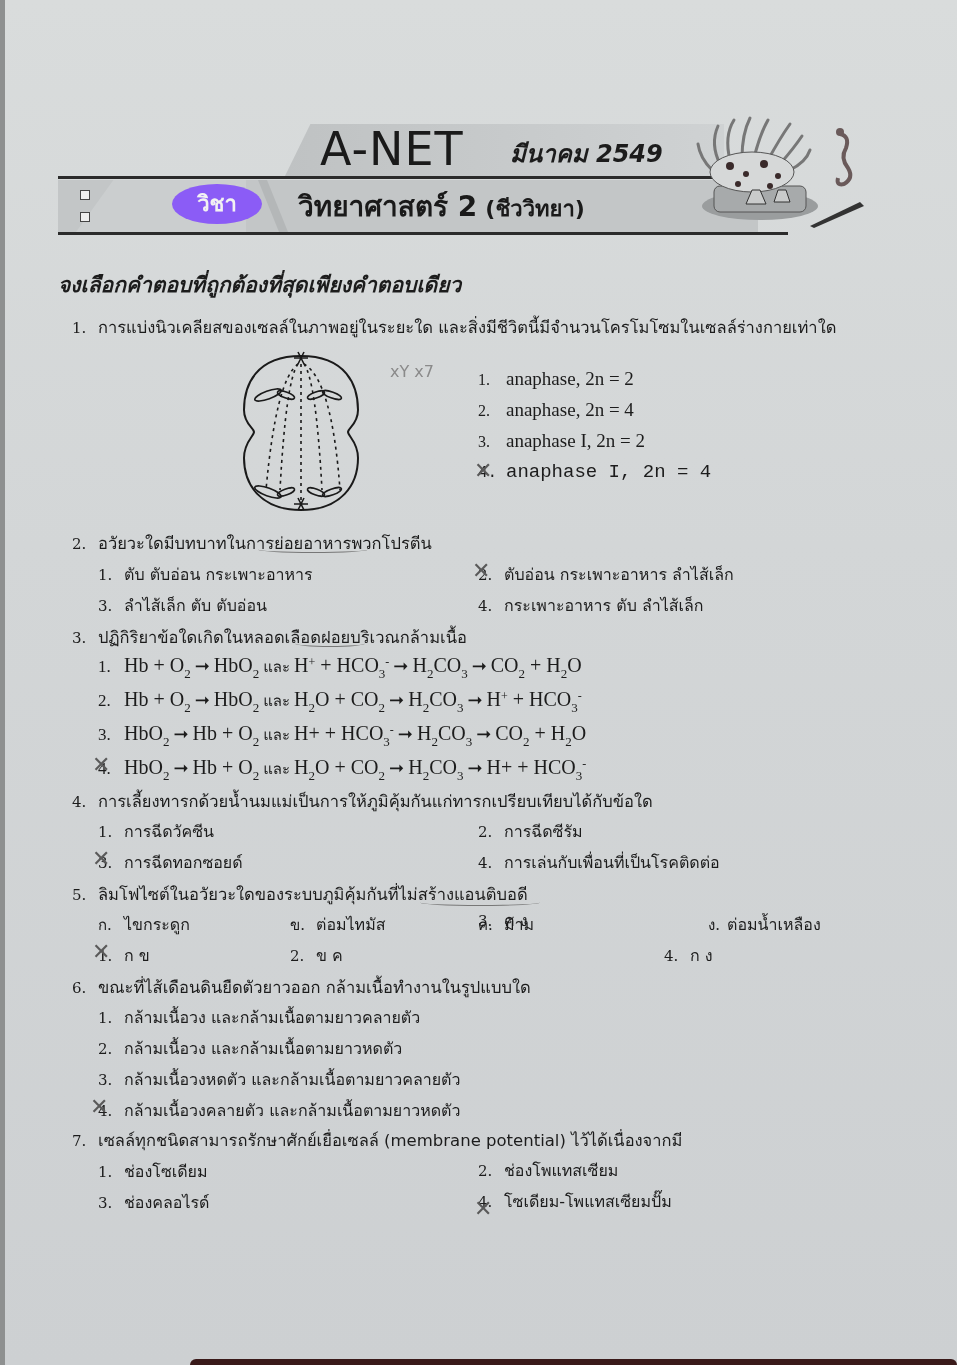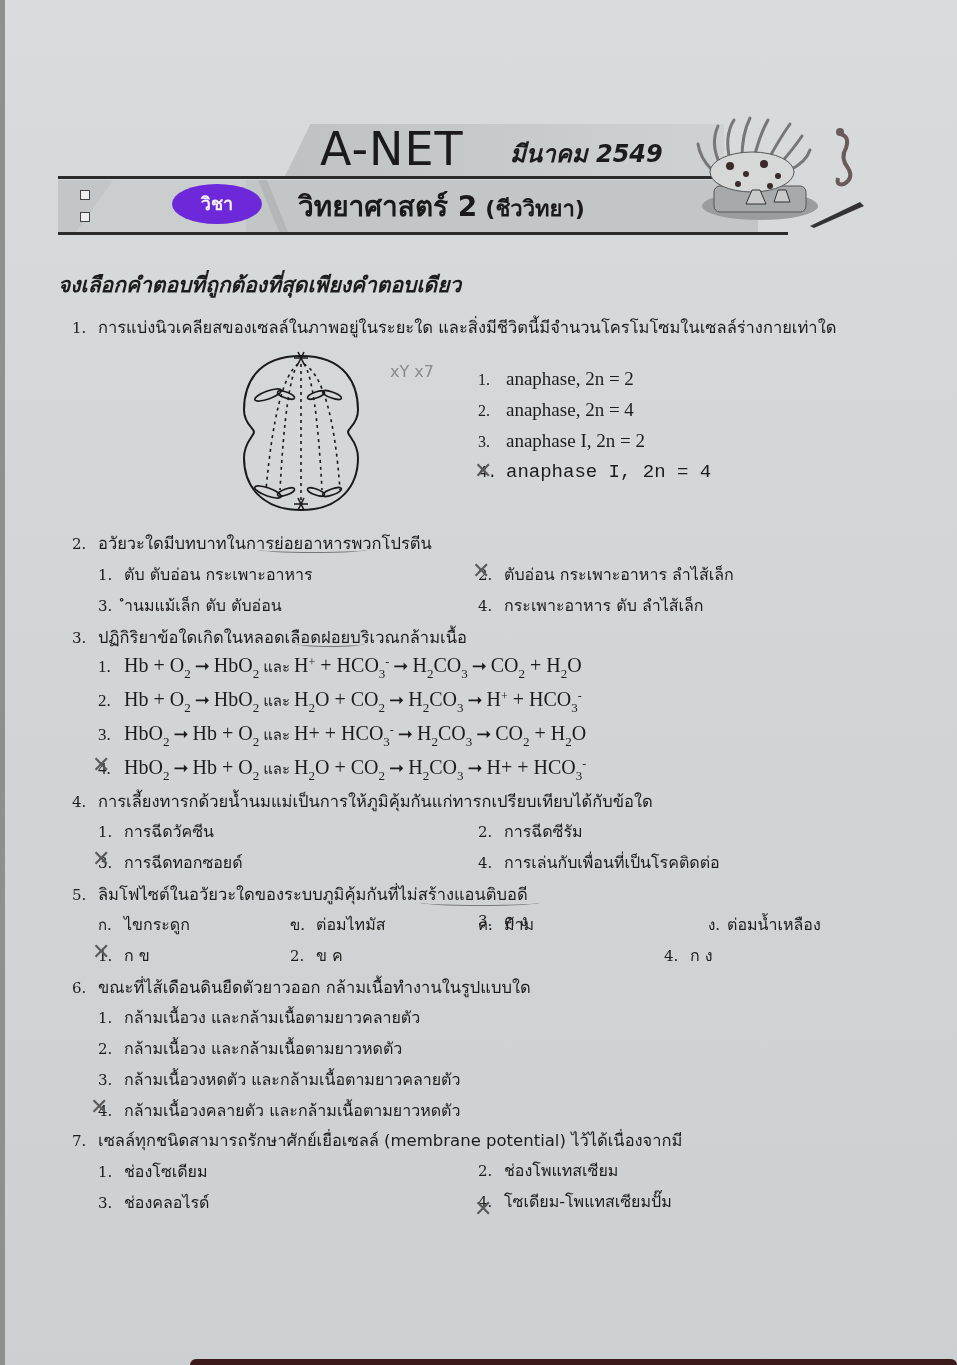--- a/index.html
+++ b/index.html
@@ -31,22 +31,22 @@
     clip-path: polygon(6% 0, 100% 0, 100% 100%, 0 100%);
   }
   .anet { position:absolute; left:262px; top:-2px; font-family:"DejaVu Sans", sans-serif; font-size:46px; color:#1a1a1a; letter-spacing:1px; }
   .date { position:absolute; left:452px; top:10px; font-family:"DejaVu Sans", sans-serif; font-weight:bold; font-style:italic; font-size:24px; color:#1c1c1c; }
   .row1-line { position:absolute; left:0; top:52px; width:680px; height:3px; background:#2b2b2b; }
   .row2 { position:absolute; left:0; top:56px; width:700px; height:52px; background:#c3c6c7; }
   .row2-lightpanel { position:absolute; left:18px; top:56px; width:170px; height:52px; background:#cbcecf; clip-path: polygon(22% 0,100% 0,100% 100%,0 100%); }
   .bullet { position:absolute; left:22px; width:8px; height:8px; border:1.5px solid #444; background:#eee; }
   .subject-pill {
     position:absolute; left:114px; top:60px; width:90px; height:40px; border-radius:50%;
-    background:#6d28d9; color:#f2f2f2; text-align:center; line-height:40px;
-    font-family:"DejaVu Sans", sans-serif; font-weight:bold; font-size:18px;
+    background:#8b5cf6; color:#f2f2f2; text-align:center; line-height:40px;
+    font-family:"DejaVu Sans", sans-serif; font-weight:bold; font-size:22px;
   }
   .subject-divider { position:absolute; left:200px; top:56px; width:30px; height:52px; background:#b4b7b8; clip-path: polygon(0 0,30% 0,100% 100%,70% 100%); }
   .subject-title { position:absolute; left:240px; top:60px; font-family:"DejaVu Sans", sans-serif; font-size:28px; color:#1a1a1a; }
   .subject-title b { font-size:28px; }
   .subject-title small { font-size:22px; font-weight:bold; margin-left:8px; }
   .row2-line { position:absolute; left:0; top:108px; width:730px; height:3px; background:#2b2b2b; }
   .mascot { position:absolute; left:632px; top:-10px; width:180px; height:120px; }
 
   
   .instr { position:absolute; left:58px; top:268px; font-family:"DejaVu Serif", serif; font-style:italic; font-weight:bold; font-size:21px; }
@@ -154,21 +154,21 @@
 <div class="ans" style="left:478px; top:461px;font-family:Liberation Mono, monospace;"><span class="n">4.</span><span>anaphase I, 2n = 4</span></div>
 <div class="mark" style="left:474px; top:458px;">✕</div>
 
 <div class="q" style="left:72px; top:530px;">
   <span class="num">2.</span><span>อวัยวะใดมีบทบาทในการย่อยอาหารพวกโปรตีน</span>
 </div>
 <div class="squiggle" style="left:258px; top:546px; width:110px;"></div>
 <div class="opt" style="left:98px; top:562px;"><span class="n">1.</span><span>ตับ ตับอ่อน กระเพาะอาหาร</span></div>
 <div class="opt" style="left:478px; top:562px;"><span class="n">2.</span><span>ตับอ่อน กระเพาะอาหาร ลำไส้เล็ก</span></div>
 <div class="mark" style="left:472px; top:558px;">✕</div>
-<div class="opt" style="left:98px; top:593px;"><span class="n">3.</span><span>ำนมแม้เล็ก ตับ ตับอ่อน</span></div>
+<div class="opt" style="left:98px; top:593px;"><span class="n">3.</span><span>ลำไส้เล็ก ตับ ตับอ่อน</span></div>
 <div class="opt" style="left:478px; top:593px;"><span class="n">4.</span><span>กระเพาะอาหาร ตับ ลำไส้เล็ก</span></div>
 
 <div class="q" style="left:72px; top:624px;">
   <span class="num">3.</span><span>ปฏิกิริยาข้อใดเกิดในหลอดเลือดฝอยบริเวณกล้ามเนื้อ</span>
 </div>
 <div class="squiggle" style="left:295px; top:640px; width:70px;"></div>
 
 <div class="eq" style="left:98px; top:654px;">
   <span class="n">1.</span><span>Hb</span> <span>+</span> <span>O</span><sub>2</sub><span class="arrow">➞</span><span>HbO</span><sub>2</sub><span class="th">และ</span><span>H</span><sup>+</sup> <span>+</span> <span>HCO</span><sub>3</sub><sup>-</sup><span class="arrow">➞</span><span>H</span><sub>2</sub><span>CO</span><sub>3</sub><span class="arrow">➞</span><span>CO</span><sub>2</sub> <span>+</span> <span>H</span><sub>2</sub><span>O</span>
 </div>

